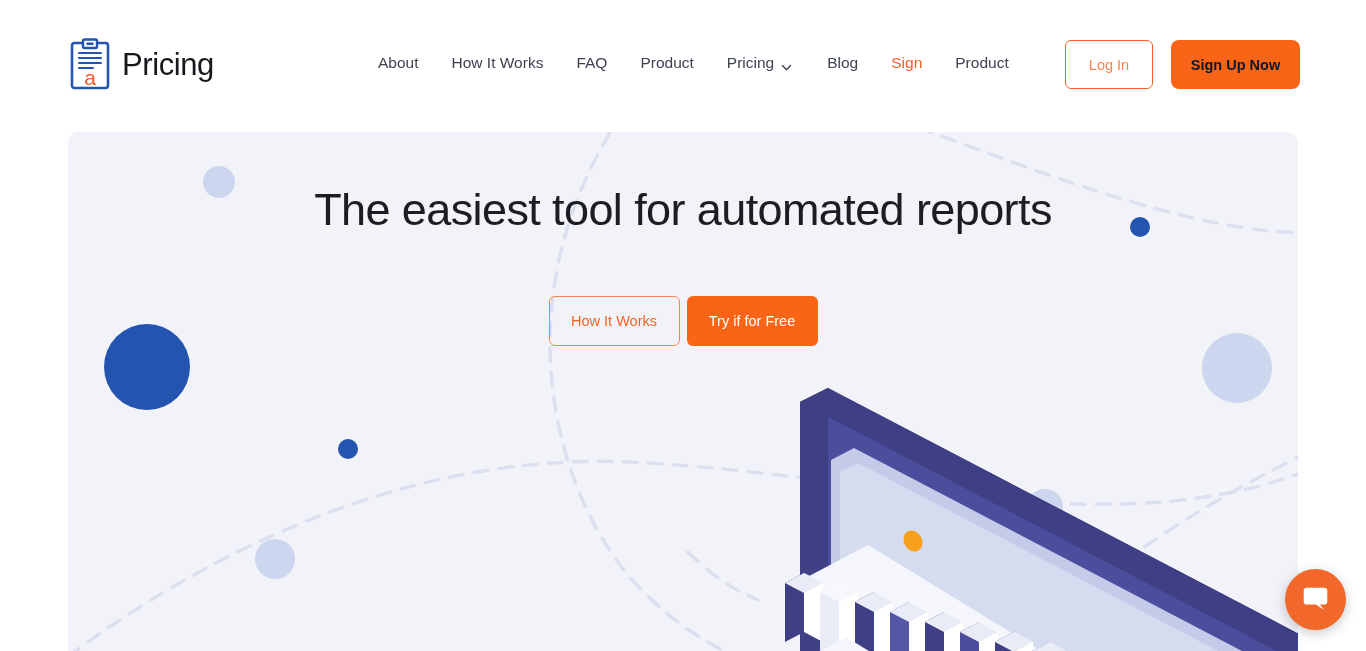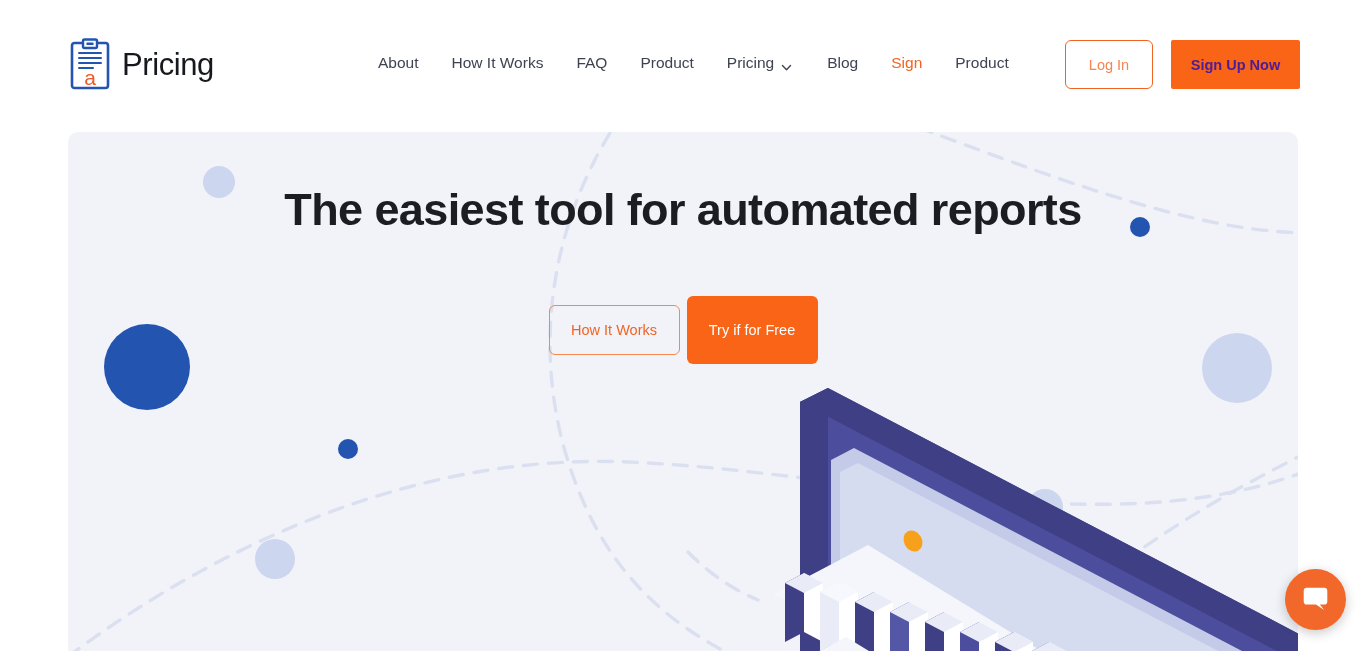--- a/index.html
+++ b/index.html
@@ -117,23 +117,23 @@
     display: flex;
     align-items: center;
     justify-content: center;
     text-align: right;
   }
 
   .btn-signup {
     width: 129px;
     height: 49px;
     border: none;
-    border-radius: 2px;
+    border-radius: 8px;
     background: #f96417;
-    color: #4c1d95;
+    color: #0f172a;
     font-size: 14.5px;
     font-weight: 700;
     font-family: "Liberation Sans", sans-serif;
     cursor: pointer;
     display: flex;
     align-items: center;
     justify-content: center;
     white-space: nowrap;
   }
 
@@ -157,21 +157,21 @@
     pointer-events: none;
   }
 
   .hero-title {
     position: absolute;
     top: 50px;
     left: 0;
     width: 1230px;
     text-align: center;
     font-size: 45px;
-    font-weight: 700;
+    font-weight: 400;
     color: #1b1d22;
     letter-spacing: -0.6px;
     line-height: 1.25;
     z-index: 6;
   }
 
   .hero-cta {
     position: absolute;
     top: 164px;
     left: 0;
@@ -194,21 +194,21 @@
     font-family: "Liberation Sans", sans-serif;
     cursor: pointer;
     display: flex;
     align-items: center;
     justify-content: center;
     white-space: nowrap;
   }
 
   .btn-tryfree {
     width: 131px;
-    height: 68px;
+    height: 50px;
     border: none;
     border-radius: 6px;
     background: #f96417;
     color: #ffffff;
     font-size: 14.5px;
     font-family: "Liberation Sans", sans-serif;
     cursor: pointer;
     display: flex;
     align-items: center;
     justify-content: center;

